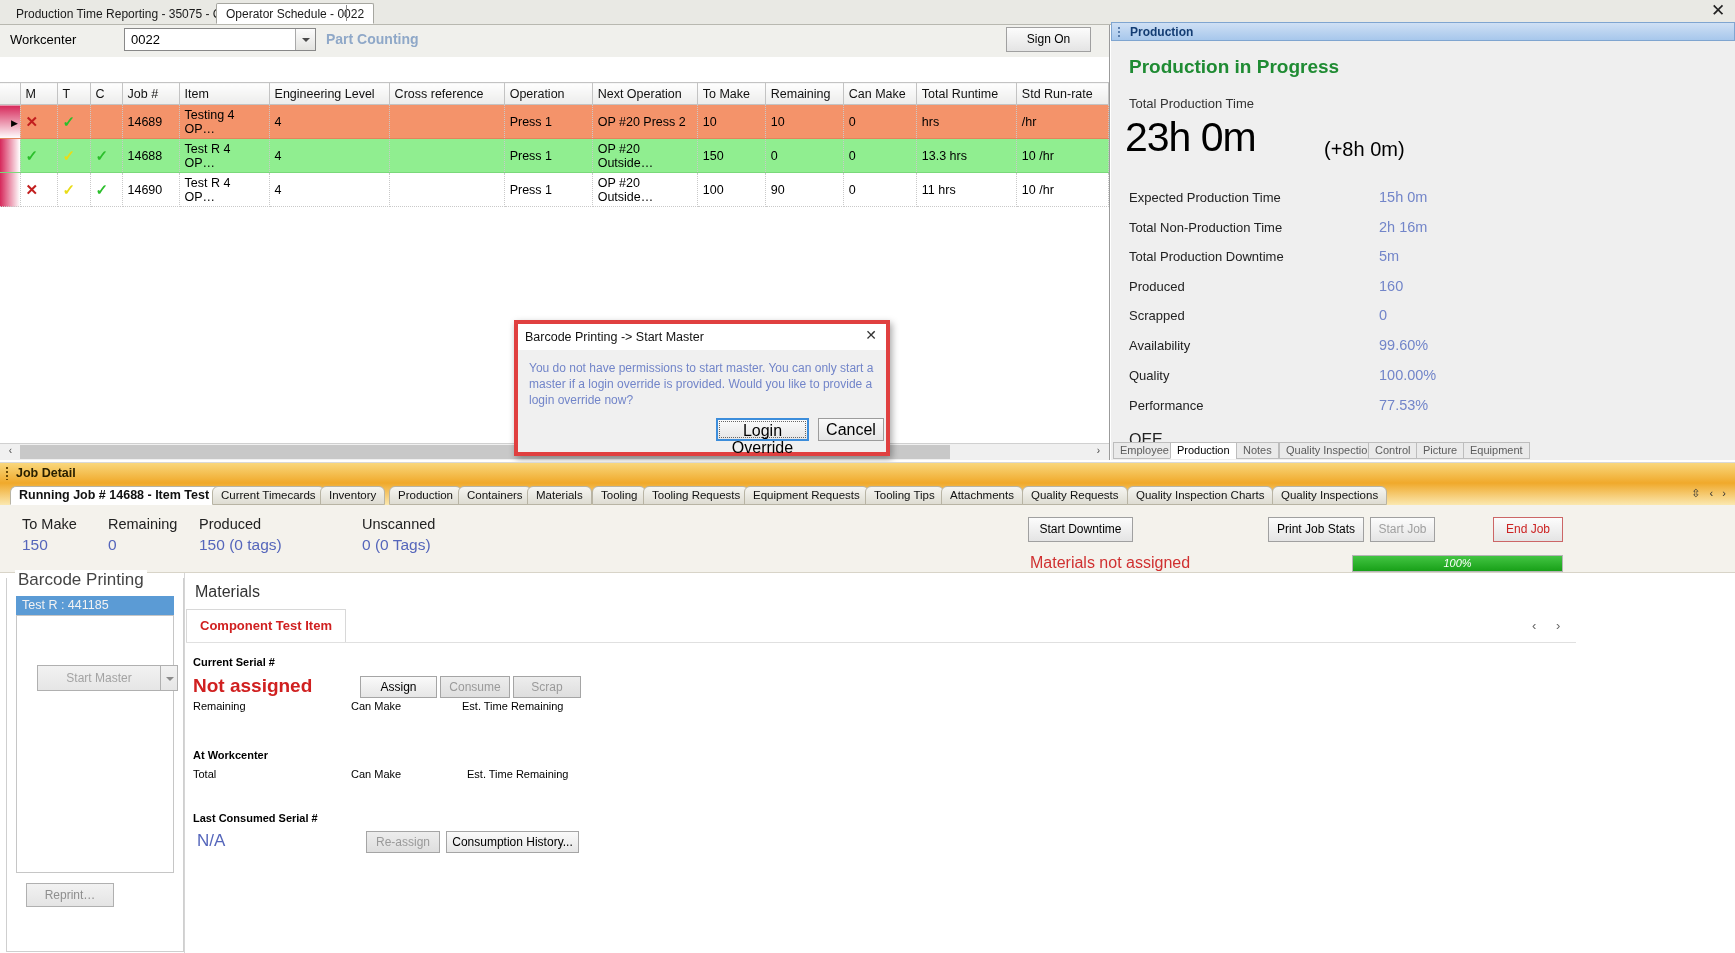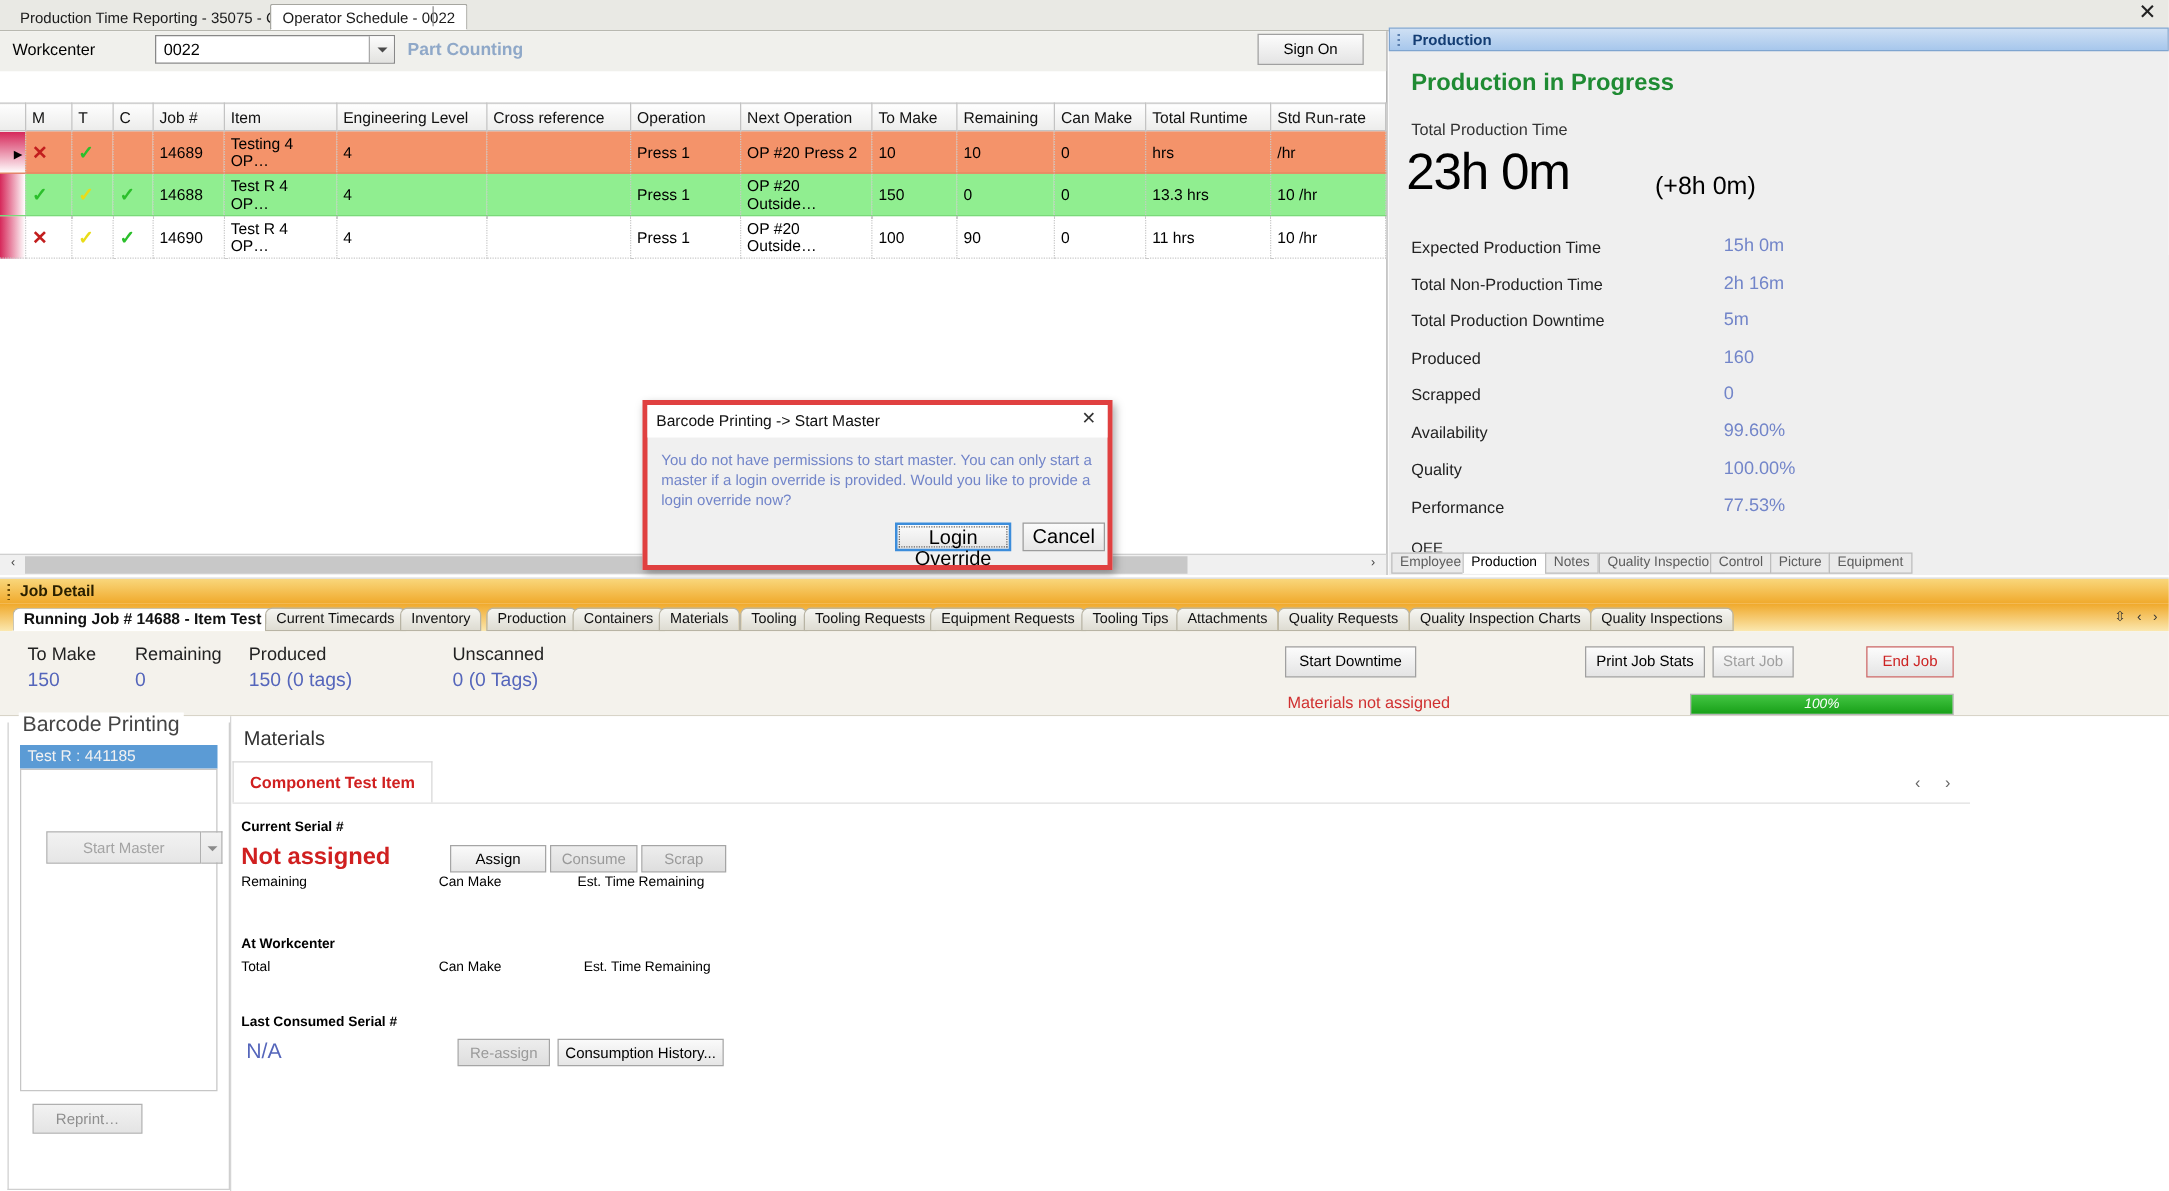--- a/index.html
+++ b/index.html
@@ -108,21 +108,21 @@
     font-weight:bold; font-size:12px; color:#143d73; padding:2px 0 0 18px;
   }
   #prod-grip { position:absolute; left:6px; top:4px; width:2px; height:11px;
     background:repeating-linear-gradient(#5b7fae 0 2px, transparent 2px 4px); }
   #prod-title { position:absolute; left:18px; top:34px; font-size:19px; color:#1f8b33; font-weight:bold; }
   #tpt-label { position:absolute; left:18px; top:74px; font-size:13px; color:#333; }
   #tpt-big { position:absolute; left:14px; top:92px; font-size:41px; letter-spacing:-1px; }
   #tpt-sub { position:absolute; left:213px; top:116px; font-size:20px; }
   .stat { position:absolute; left:18px; font-size:13px; color:#222; }
   .statval { position:absolute; left:228px; font-size:14.5px; color:#7285c9;margin-left:40px; }
-  #oee-label { position:absolute; left:18px; top:409px; font-size:12px; color:#222;text-align:right; }
+  #oee-label { position:absolute; left:18px; top:409px; font-size:16px; color:#222;text-align:right; }
   #oee-rule { position:absolute; left:14px; top:428px; width:60px; border-top:1px solid #c9c9c9; }
 
   
   #rtabs { position:absolute; left:1111px; top:442px; width:624px; height:18px; background:#efefef; }
   .rtab {
     position:absolute; top:0; height:17px; line-height:15px; padding:0 6px;
     font-size:11px; border:1px solid #bdbdbd; background:#eaeaea; color:#5c5c5c; cursor:pointer; white-space:nowrap;
   }
   .rtab.sel { background:#ffffff; color:#000; border-bottom-color:#ffffff; }
 
@@ -180,21 +180,21 @@
   .mcol .mlabel { font-size:14.5px; color:#222; }
   .mcol .mval { font-size:15.5px; color:#5566bb; margin-top:4px; }
   #btn-downtime { position:absolute; left:1028px; top:12px; width:105px; height:25px; }
   #btn-printjob { position:absolute; left:1268px; top:12px; width:96px; height:25px; }
   #btn-startjob { position:absolute; left:1370px; top:12px; width:65px; height:25px; color:#a0a0a0; }
   #btn-endjob   { position:absolute; left:1493px; top:12px; width:70px; height:25px; color:#cc2222; border-color:#cc6666;}
   .gbtn {
     font-size:12px; line-height:23px; text-align:center;
     background:linear-gradient(#fcfcfc,#e4e4e4); border:1px solid #a0a0a0; cursor:pointer;
   }
-  #mat-warn { position:absolute; left:1030px; top:49px; font-size:13px; color:#d03030; }
+  #mat-warn { position:absolute; left:1030px; top:49px; font-size:16px; color:#d03030; }
   #progress-wrap { position:absolute; left:1352px; top:50px; width:211px; height:17px; background:#e7e7e7; border:1px solid #b5b5b5; }
   #progress-bar { position:absolute; left:0; top:0; height:15px; width:100%; background:linear-gradient(#43c543,#18a018); }
   #progress-text { position:absolute; width:100%; top:0px; text-align:center; font-size:11px; line-height:15px; color:#ffffff;font-style:italic; }
 
   
   #bottom { position:absolute; left:0; top:573px; width:1735px; height:380px; background:#ffffff; }
 
   #bc-group {
     position:absolute; left:6px; top:5px; width:178px; height:374px;
     border:1px solid #cfcfcf; border-top:none;

